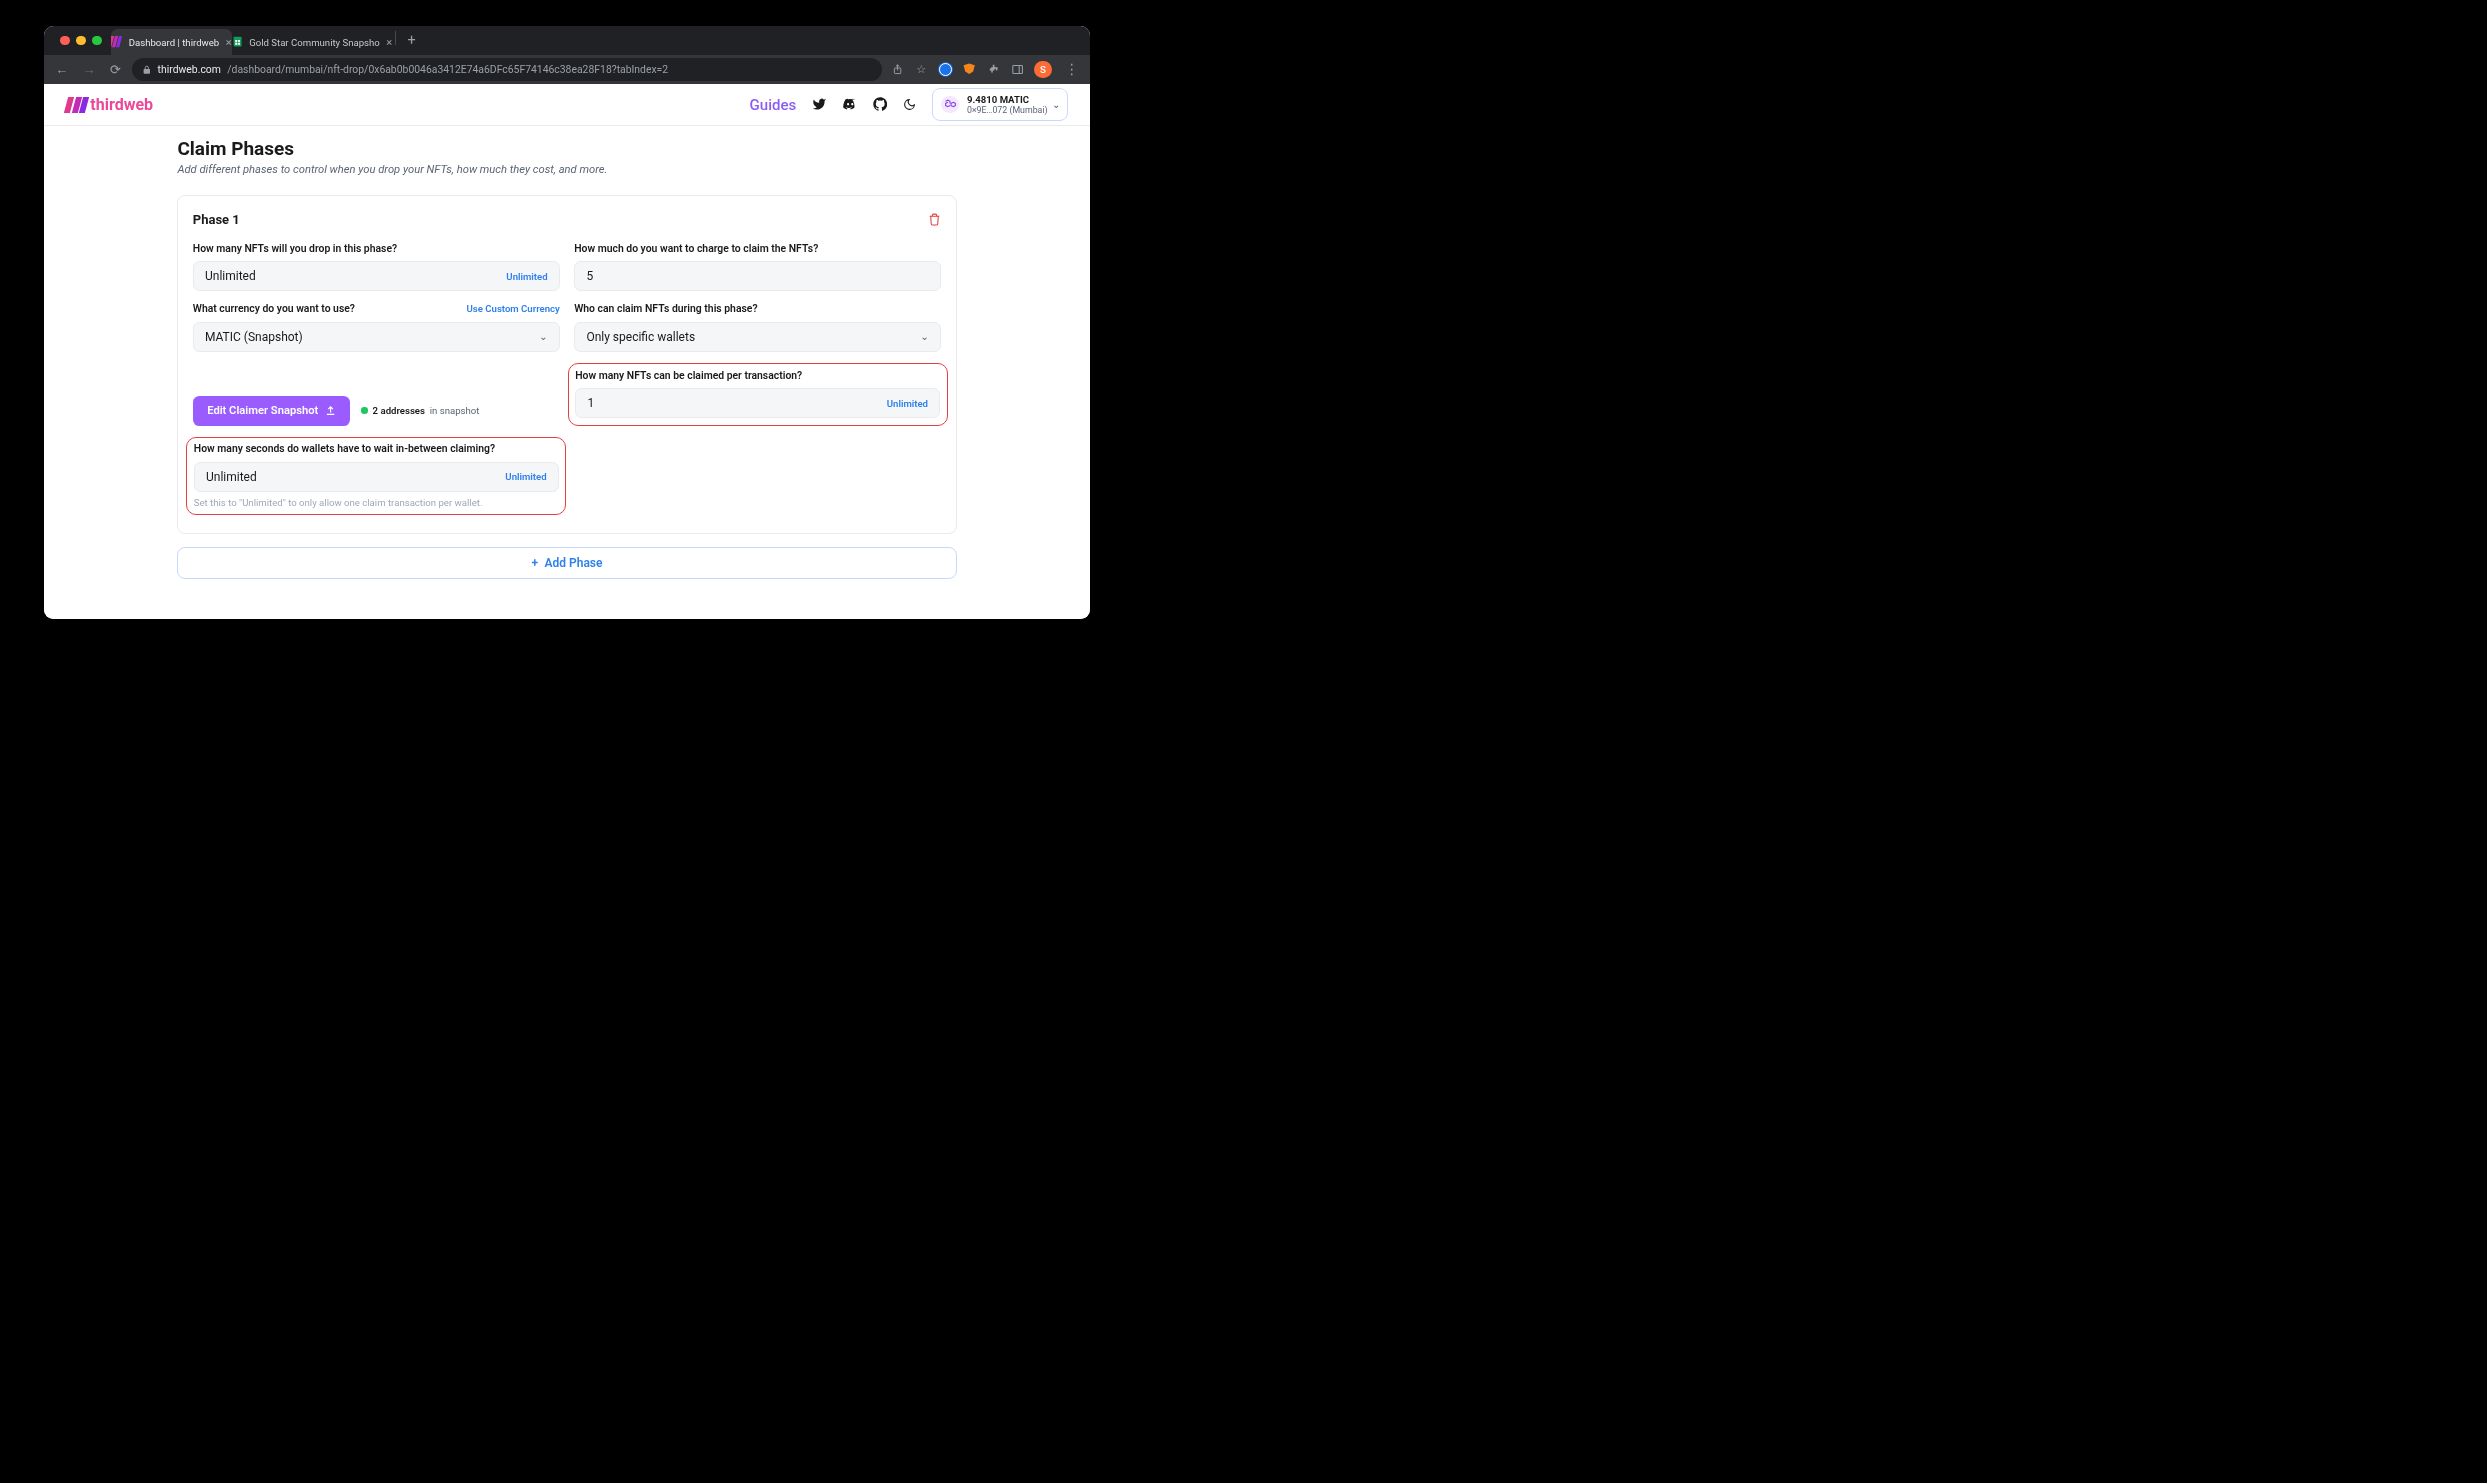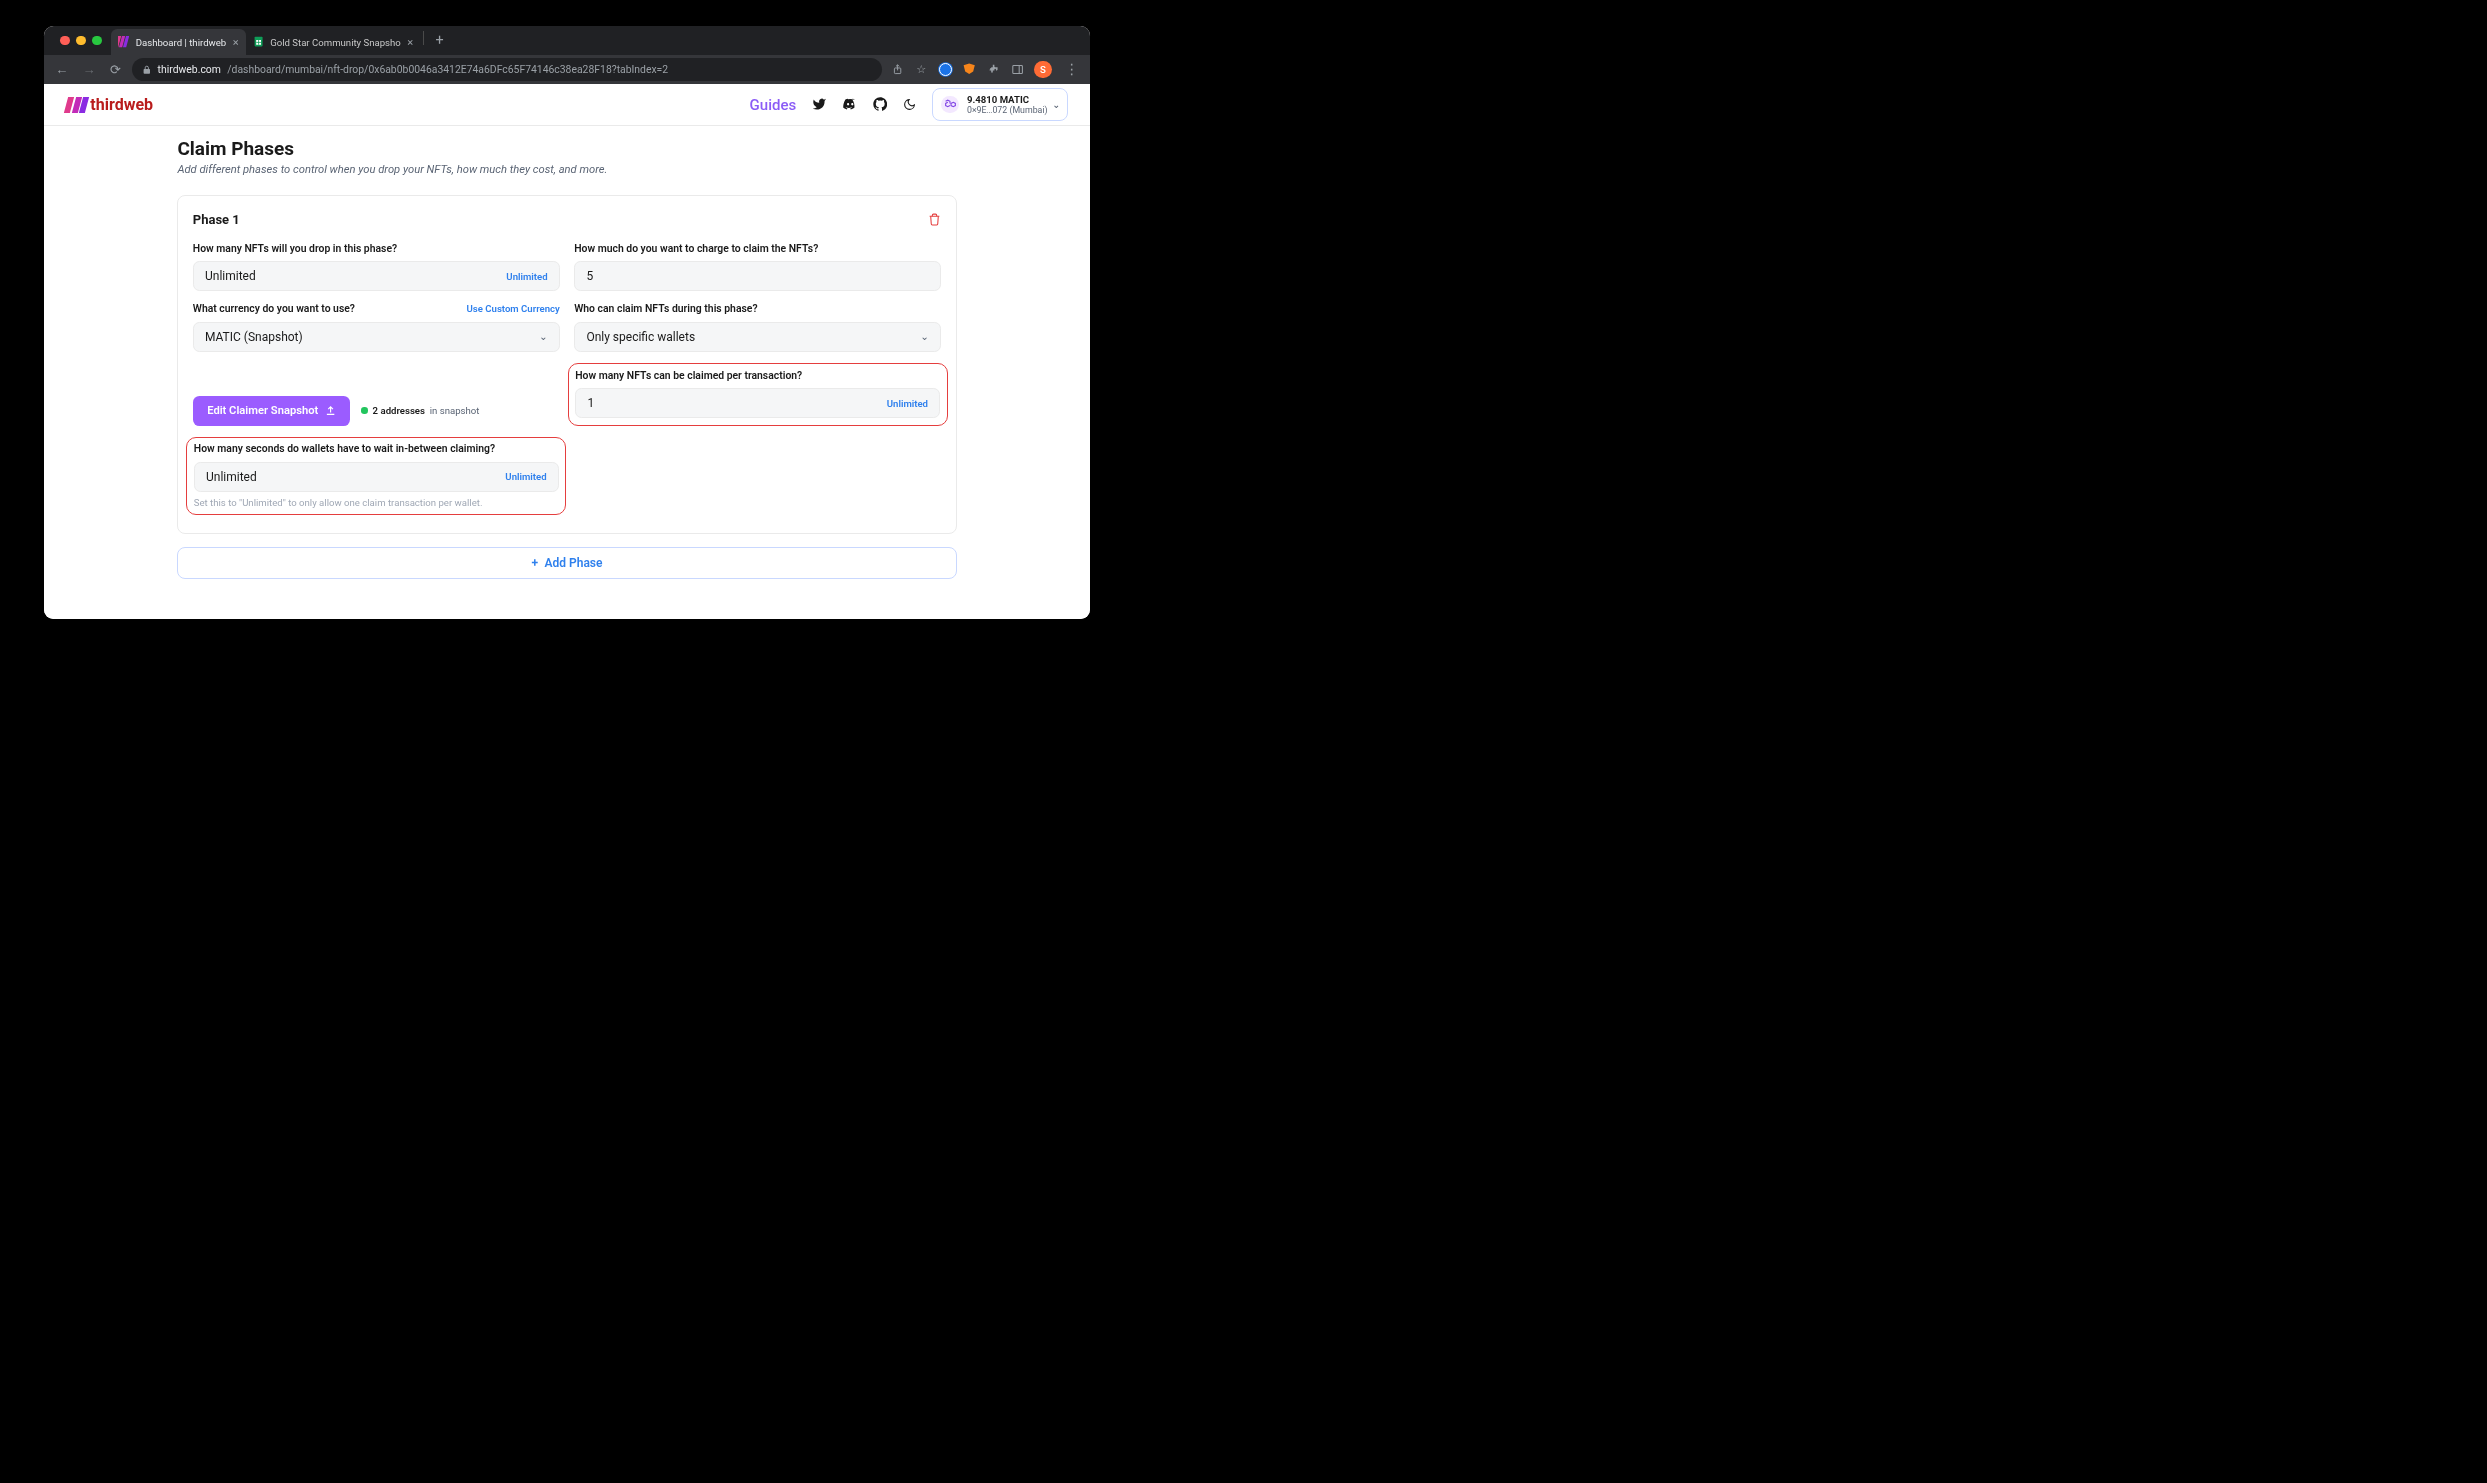--- a/index.html
+++ b/index.html
@@ -36,21 +36,21 @@
   }
   .dot { width: 9.6px; height: 9.6px; border-radius: 50%; }
   .dot.red { background: #ff5f57; }
   .dot.yellow { background: #febc2e; }
   .dot.green { background: #28c840; }
   .tab {
     height: 26px;
     display: flex;
     align-items: center;
     gap: 6.4px;
-    padding: 0 7px;
+    padding: 0 0;
     border-radius: 6.4px 6.4px 0 0;
     font-size: 9.6px;
     color: #c7c7c7;
     max-width: 176px;
     position: relative;
   }
   .tab.active { background: #35363a; color: #e8eaed; }
   .tab .favicon { width: 11.2px; height: 11.2px; flex-shrink: 0; }
   .tab .title { white-space: nowrap; overflow: hidden; text-overflow: ellipsis; flex: 1; }
   .tab .close { font-size: 11.2px; color: #9aa0a6; flex-shrink: 0; }
@@ -92,21 +92,21 @@
     overflow: hidden;
   }
   .topnav {
     height: 42px;
     border-bottom: 0.8px solid #eaeaea;
     display: flex;
     align-items: center;
     padding: 0 22.4px;
     gap: 16px;
   }
-  .logo { display: flex; align-items: center; gap: 3.2px; font-weight: 700; font-size: 16px; color: #b91c1c; }
+  .logo { display: flex; align-items: center; gap: 3.2px; font-weight: 700; font-size: 16px; color: #ec4899; }
   .logo-mark { display: flex; gap: 0.8px; }
   .logo-stripe { width: 6.4px; height: 16px; transform: skewX(-15deg); }
   .ls1 { background: #e03a8c; }
   .ls2 { background: #c22bb8; }
   .ls3 { background: #8a2be2; }
   .spacer { flex: 1; }
   .nav-link { font-size: 15px; color: #8b5cf6; font-weight: 500; }
   .social-icon { color: #1a1a1a; font-size: 13px; }
   .wallet-pill {
     border: 0.8px solid #c9d8ff;

